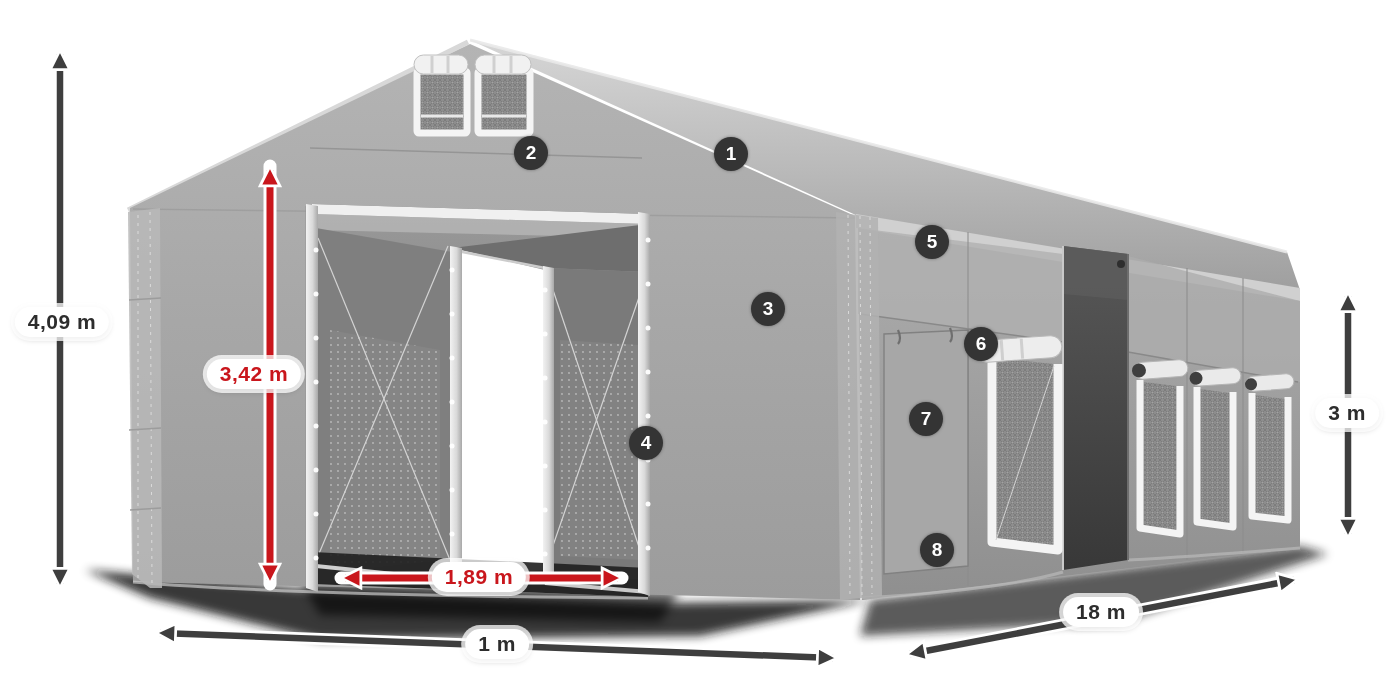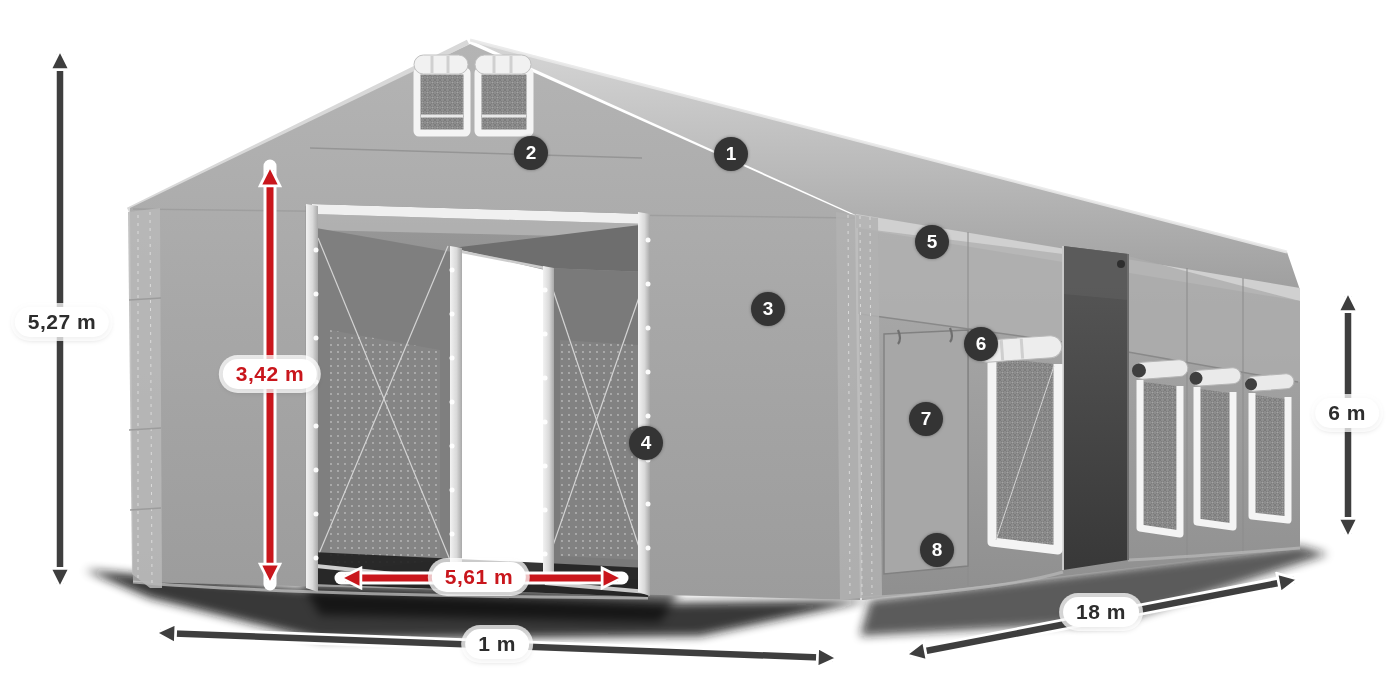--- a/index.html
+++ b/index.html
@@ -250,26 +250,26 @@
   <g>
     <line x1="906" y1="655" x2="1298" y2="579" stroke="#ffffff" stroke-width="12" stroke-linecap="round"></line>
     <line x1="910" y1="654" x2="1294" y2="580" stroke="#3e3e3e" stroke-width="6.5" marker-start="url(#mdark)" marker-end="url(#mdark)"></line>
   </g>
   <g>
     <line x1="1348" y1="292" x2="1348" y2="538" stroke="#ffffff" stroke-width="12" stroke-linecap="round"></line>
     <line x1="1348" y1="296" x2="1348" y2="534" stroke="#3e3e3e" stroke-width="6.5" marker-start="url(#mdark)" marker-end="url(#mdark)"></line>
   </g>
 </svg>
 
-<div class="dim-label" style="left:62px;top:322px">5,27 m</div>
-<div class="dim-label red" style="left:270px;top:374px">3,42 m</div>
-<div class="dim-label red" style="left:479px;top:577px">5,61 m</div>
+<div class="dim-label" style="left:62px;top:322px">4,09 m</div>
+<div class="dim-label red" style="left:254px;top:374px">3,42 m</div>
+<div class="dim-label red" style="left:479px;top:577px">1,89 m</div>
 <div class="dim-label" style="left:497px;top:644px">1 m</div>
 <div class="dim-label" style="left:1101px;top:612px">18 m</div>
-<div class="dim-label" style="left:1347px;top:413px">6 m</div>
+<div class="dim-label" style="left:1347px;top:413px">3 m</div>
 
 <div class="marker" style="left:731px;top:154px">1</div>
 <div class="marker" style="left:531px;top:153px">2</div>
 <div class="marker" style="left:768px;top:309px">3</div>
 <div class="marker" style="left:646px;top:443px">4</div>
 <div class="marker" style="left:932px;top:242px">5</div>
 <div class="marker" style="left:981px;top:344px">6</div>
 <div class="marker" style="left:926px;top:419px">7</div>
 <div class="marker" style="left:937px;top:550px">8</div>
 

